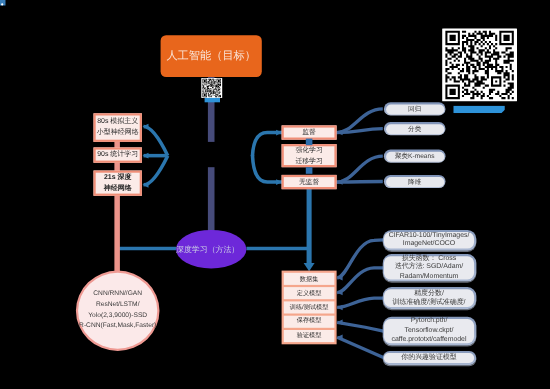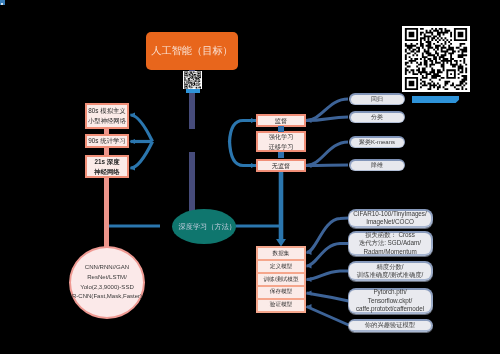--- a/index.html
+++ b/index.html
@@ -15,22 +15,22 @@
   #goal{left:146px;top:32px;width:92px;height:38px;background:#e8661c;
         border-radius:5px;display:flex;align-items:center;justify-content:center;
         color:#fae4d8;font-size:10.2px;letter-spacing:0px;z-index:5;}
 
   
   #ml{left:155px;top:127px;width:71px;height:28px;background:#3a659c;
       border-radius:14px;display:flex;align-items:center;justify-content:center;
       color:#d8e0ef;font-size:7.6px;white-space:nowrap;z-index:5;}
 
   
-  #dl{left:172px;top:209px;width:64px;height:35px;background:#0f766e;
-      border-radius:50%;display:flex;align-items:center;justify-content:flex-end;
+  #dl{left:160px;top:209px;width:64px;height:35px;background:#6d28d9;
+      border-radius:50%;display:flex;align-items:center;justify-content:flex-start;
       color:#ccd1e4;font-size:7.2px;white-space:nowrap;z-index:5;}
 
   
   .pinkbox{background:#fbebe8;border:2.5px solid #f08e77;
            display:flex;flex-direction:column;align-items:center;justify-content:center;
            color:#262626;font-size:6.35px;line-height:1.5;white-space:nowrap;z-index:4;}
   .pinkbox.bold{font-weight:bold;}
 
   
   .parabox{background:#fbebe8;border:2.2px solid #f08e77;

